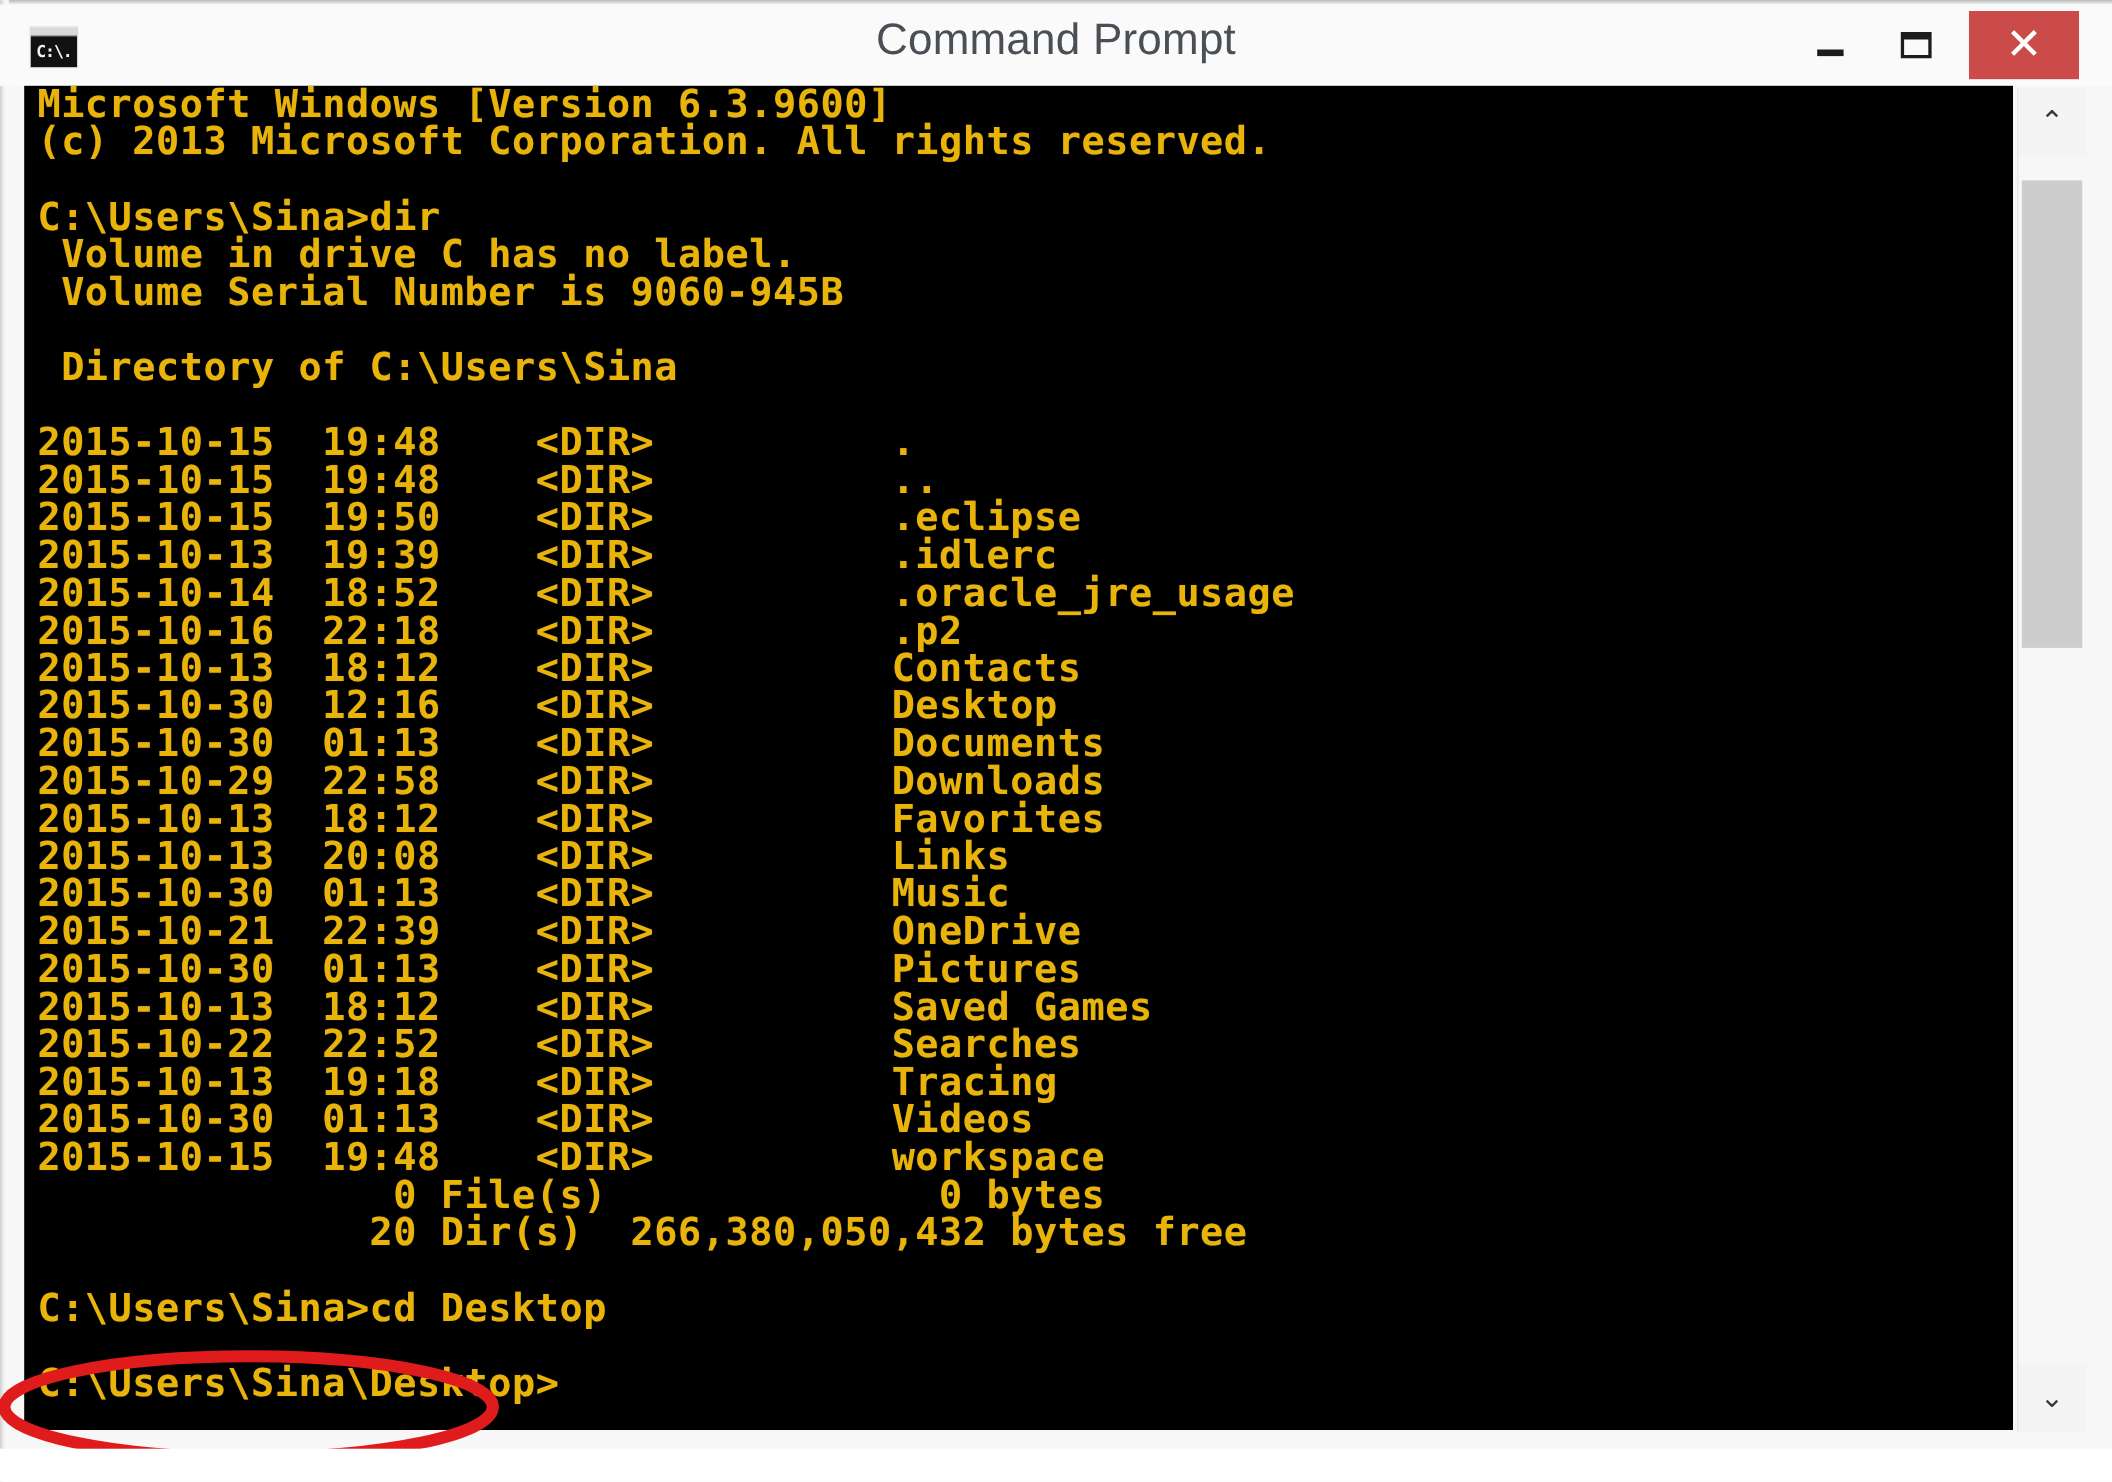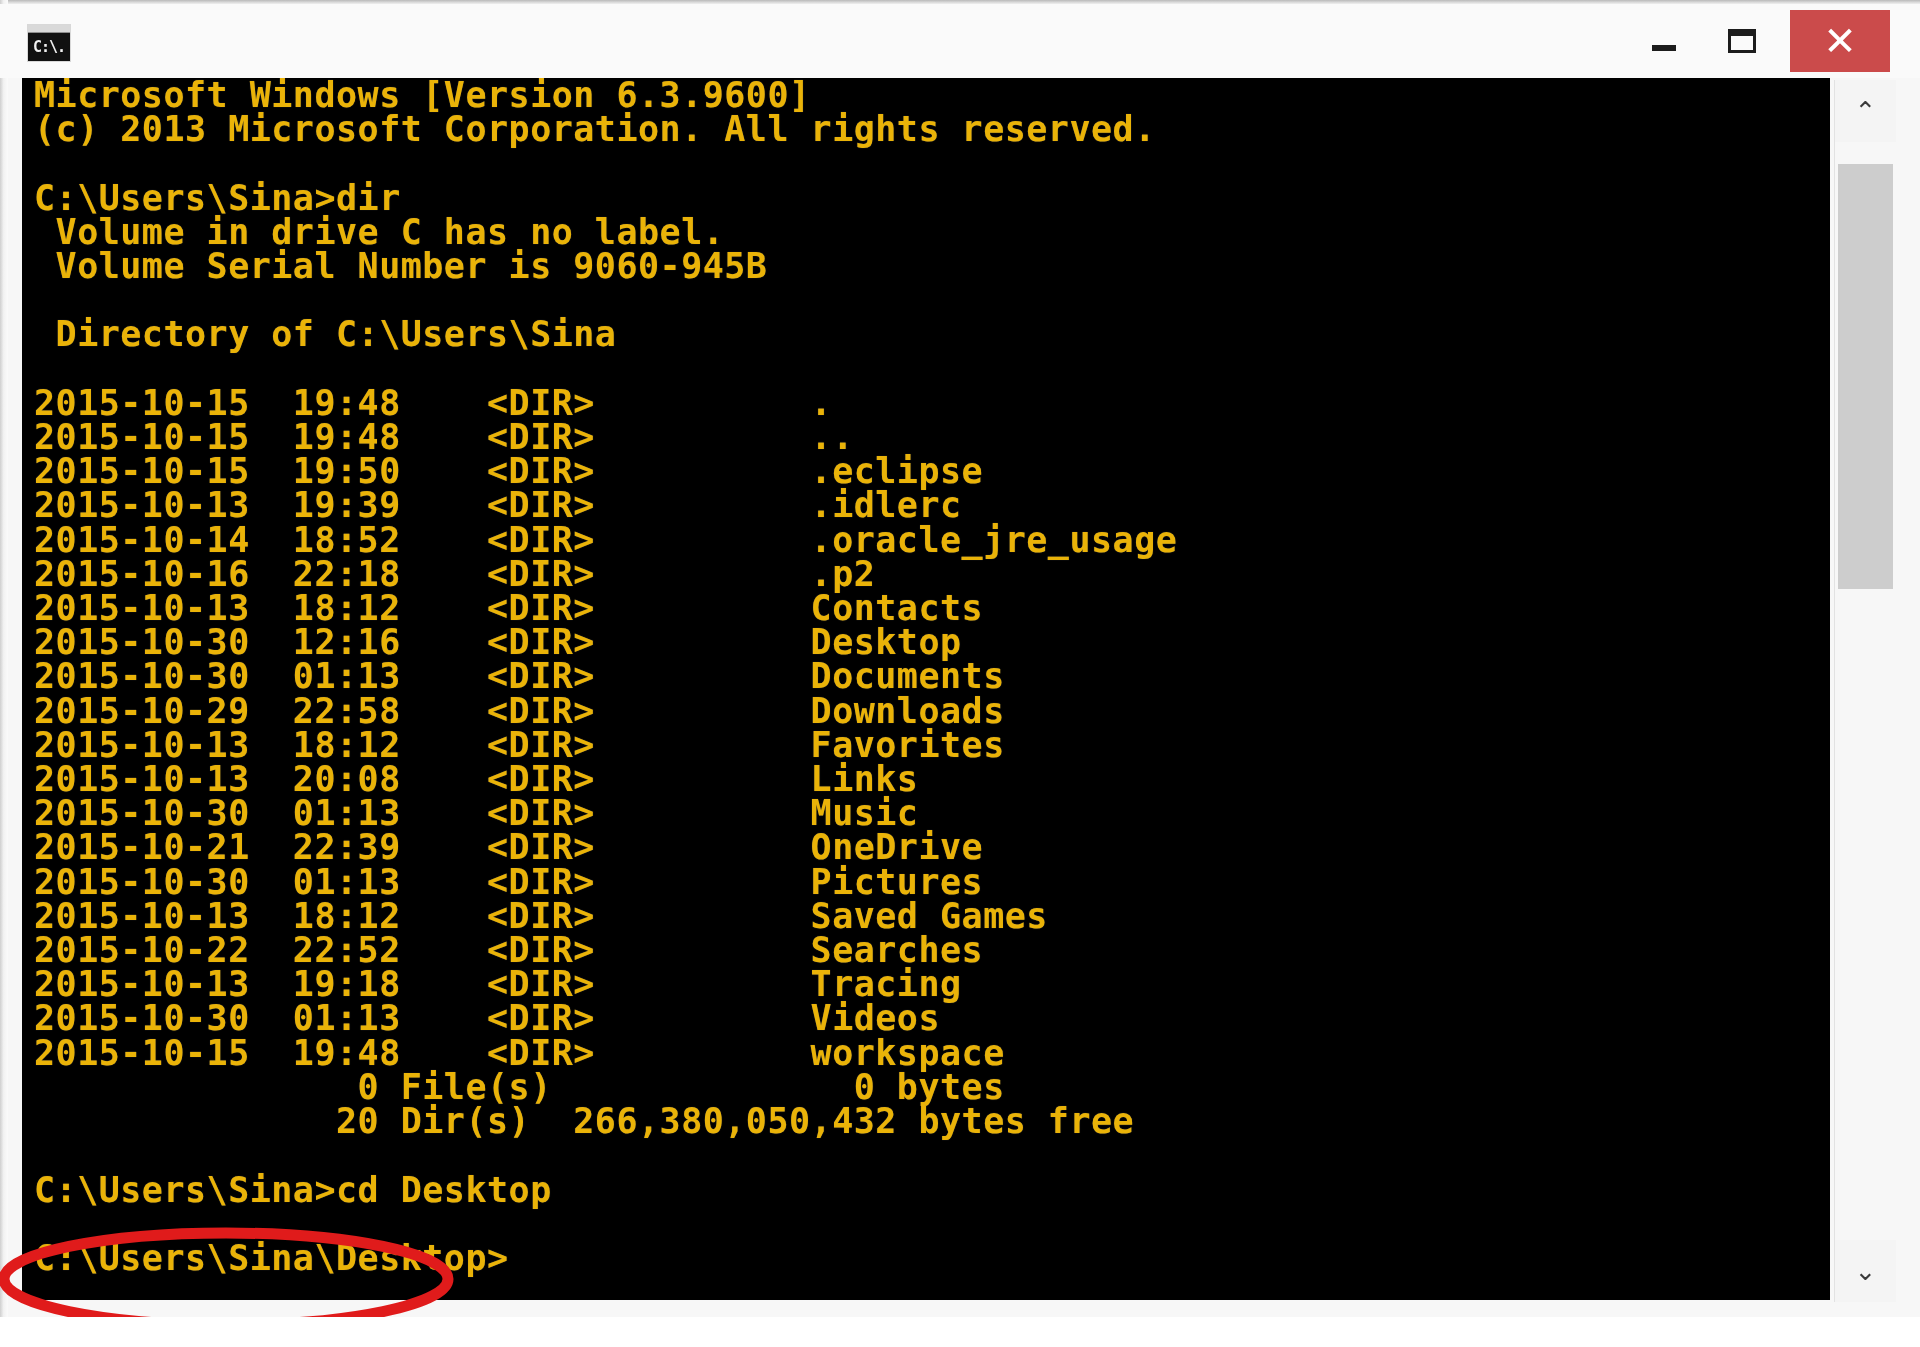--- a/index.html
+++ b/index.html
@@ -236,20 +236,21 @@
   <div id="frame-top-shadow"></div>
   <div id="frame-left"></div>
 
   <div id="titlebar">
 
     <div id="app-icon">
       <span class="icon-bar"></span>
       <span class="icon-screen">C:\.</span>
     </div>
 
+    <div id="title-text">Command Prompt</div>
 
     <div class="winbtn" id="btn-minimize">
       <span class="glyph"></span>
     </div>
 
     <div class="winbtn" id="btn-maximize">
       <span class="glyph"></span>
     </div>
 
     <div class="winbtn" id="btn-close">

